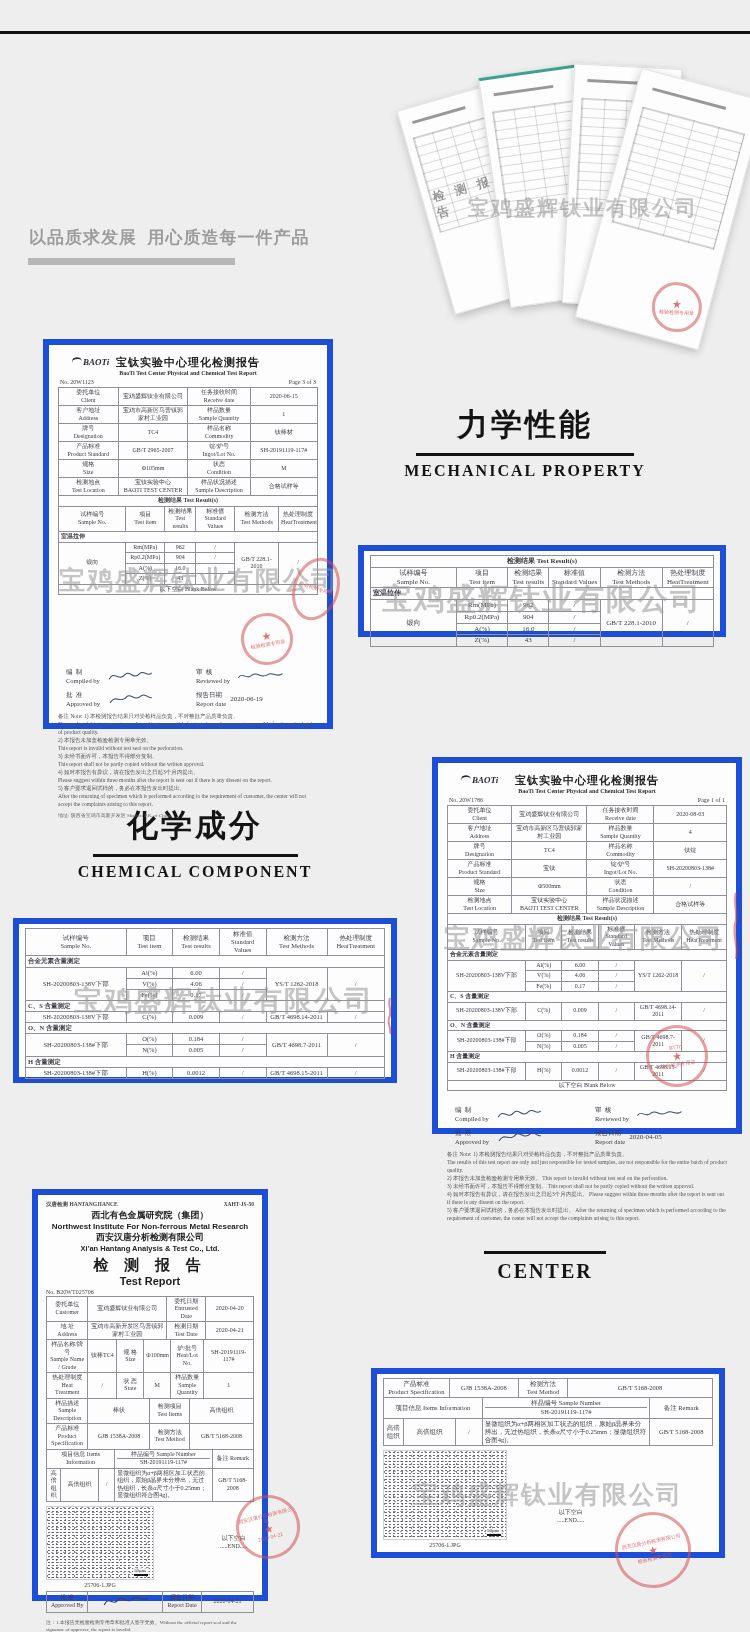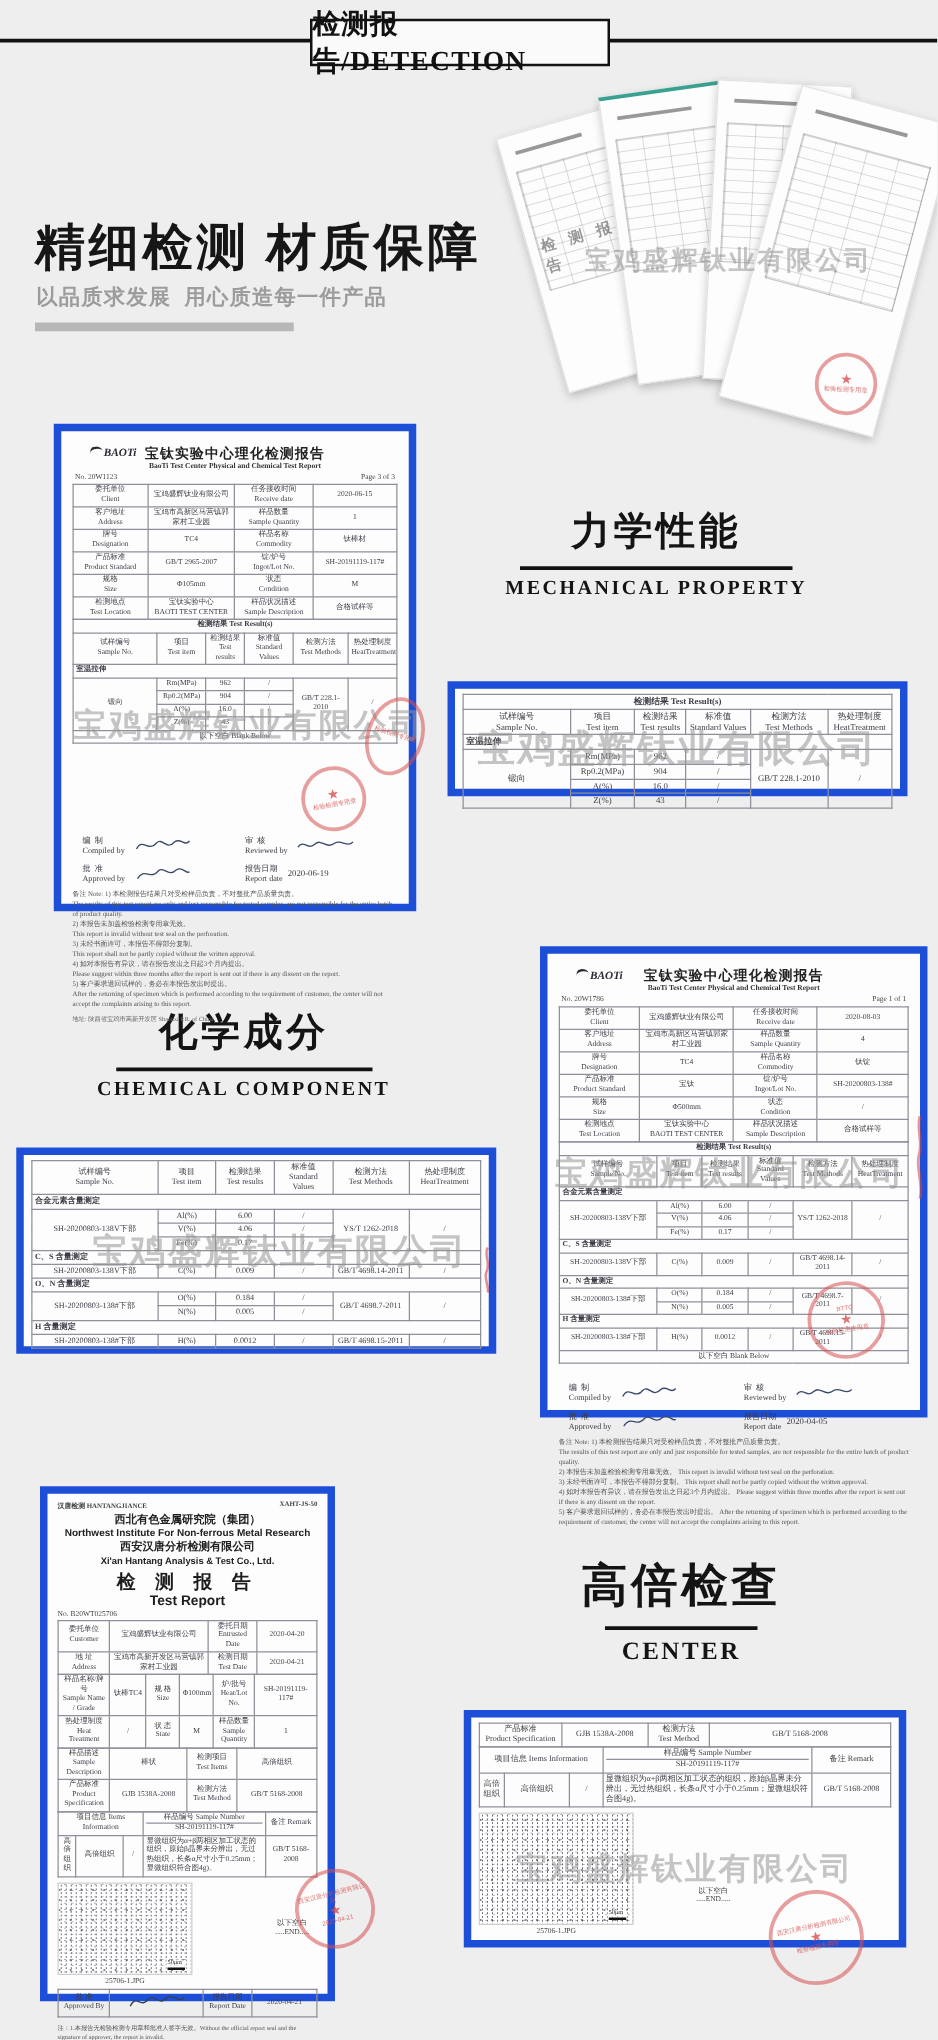--- a/index.html
+++ b/index.html
@@ -108,25 +108,21 @@
   .r3title-en{text-align:center;font-weight:bold;font-size:11px;font-family:"Liberation Sans","DejaVu Sans",sans-serif;color:#1d1d1d;}
   .r3no{font-size:6px;color:#444;margin:2px 0 1px;}
   .vtxt{line-height:1.1;}
 </style>
 </head>
 <body>
 
 <div class="page">
 
   <div class="topline"></div>
-  <div class="banner-box">
-    <span>检测报告/DETECTION</span>
-  </div>
-
-  <div class="hero-title">精细检测 材质保障</div>
+
   <div class="hero-sub pre">以品质求发展  用心质造每一件产品</div>
   <div class="hero-bar"></div>
 
   <div class="fan">
     <div class="paper p1">
       <div class="bar"></div>
       <div class="grid"></div>
       <div class="faint-title">检 测 报 告</div>
     </div>
     <div class="paper p2">
@@ -152,21 +148,20 @@
     <div class="cn">力学性能</div>
     <div class="ln"></div>
     <div class="en">MECHANICAL PROPERTY</div>
   </div>
   <div class="sec" id="head-chem">
     <div class="cn">化学成分</div>
     <div class="ln"></div>
     <div class="en">CHEMICAL COMPONENT</div>
   </div>
   <div class="sec" id="head-exam">
-    <div class="cn">高倍检查</div>
     <div class="ln"></div>
     <div class="en">CENTER</div>
   </div>
 
   <div class="card" id="card-r1">
     <div class="bhead">
       <span class="blogo"><span class="swoosh"></span><span>BAOTi</span></span>
       <div>
         <div class="btitle">宝钛实验中心理化检测报告</div>
         <div class="bsub">BaoTi Test Center Physical and Chemical Test Report</div>

